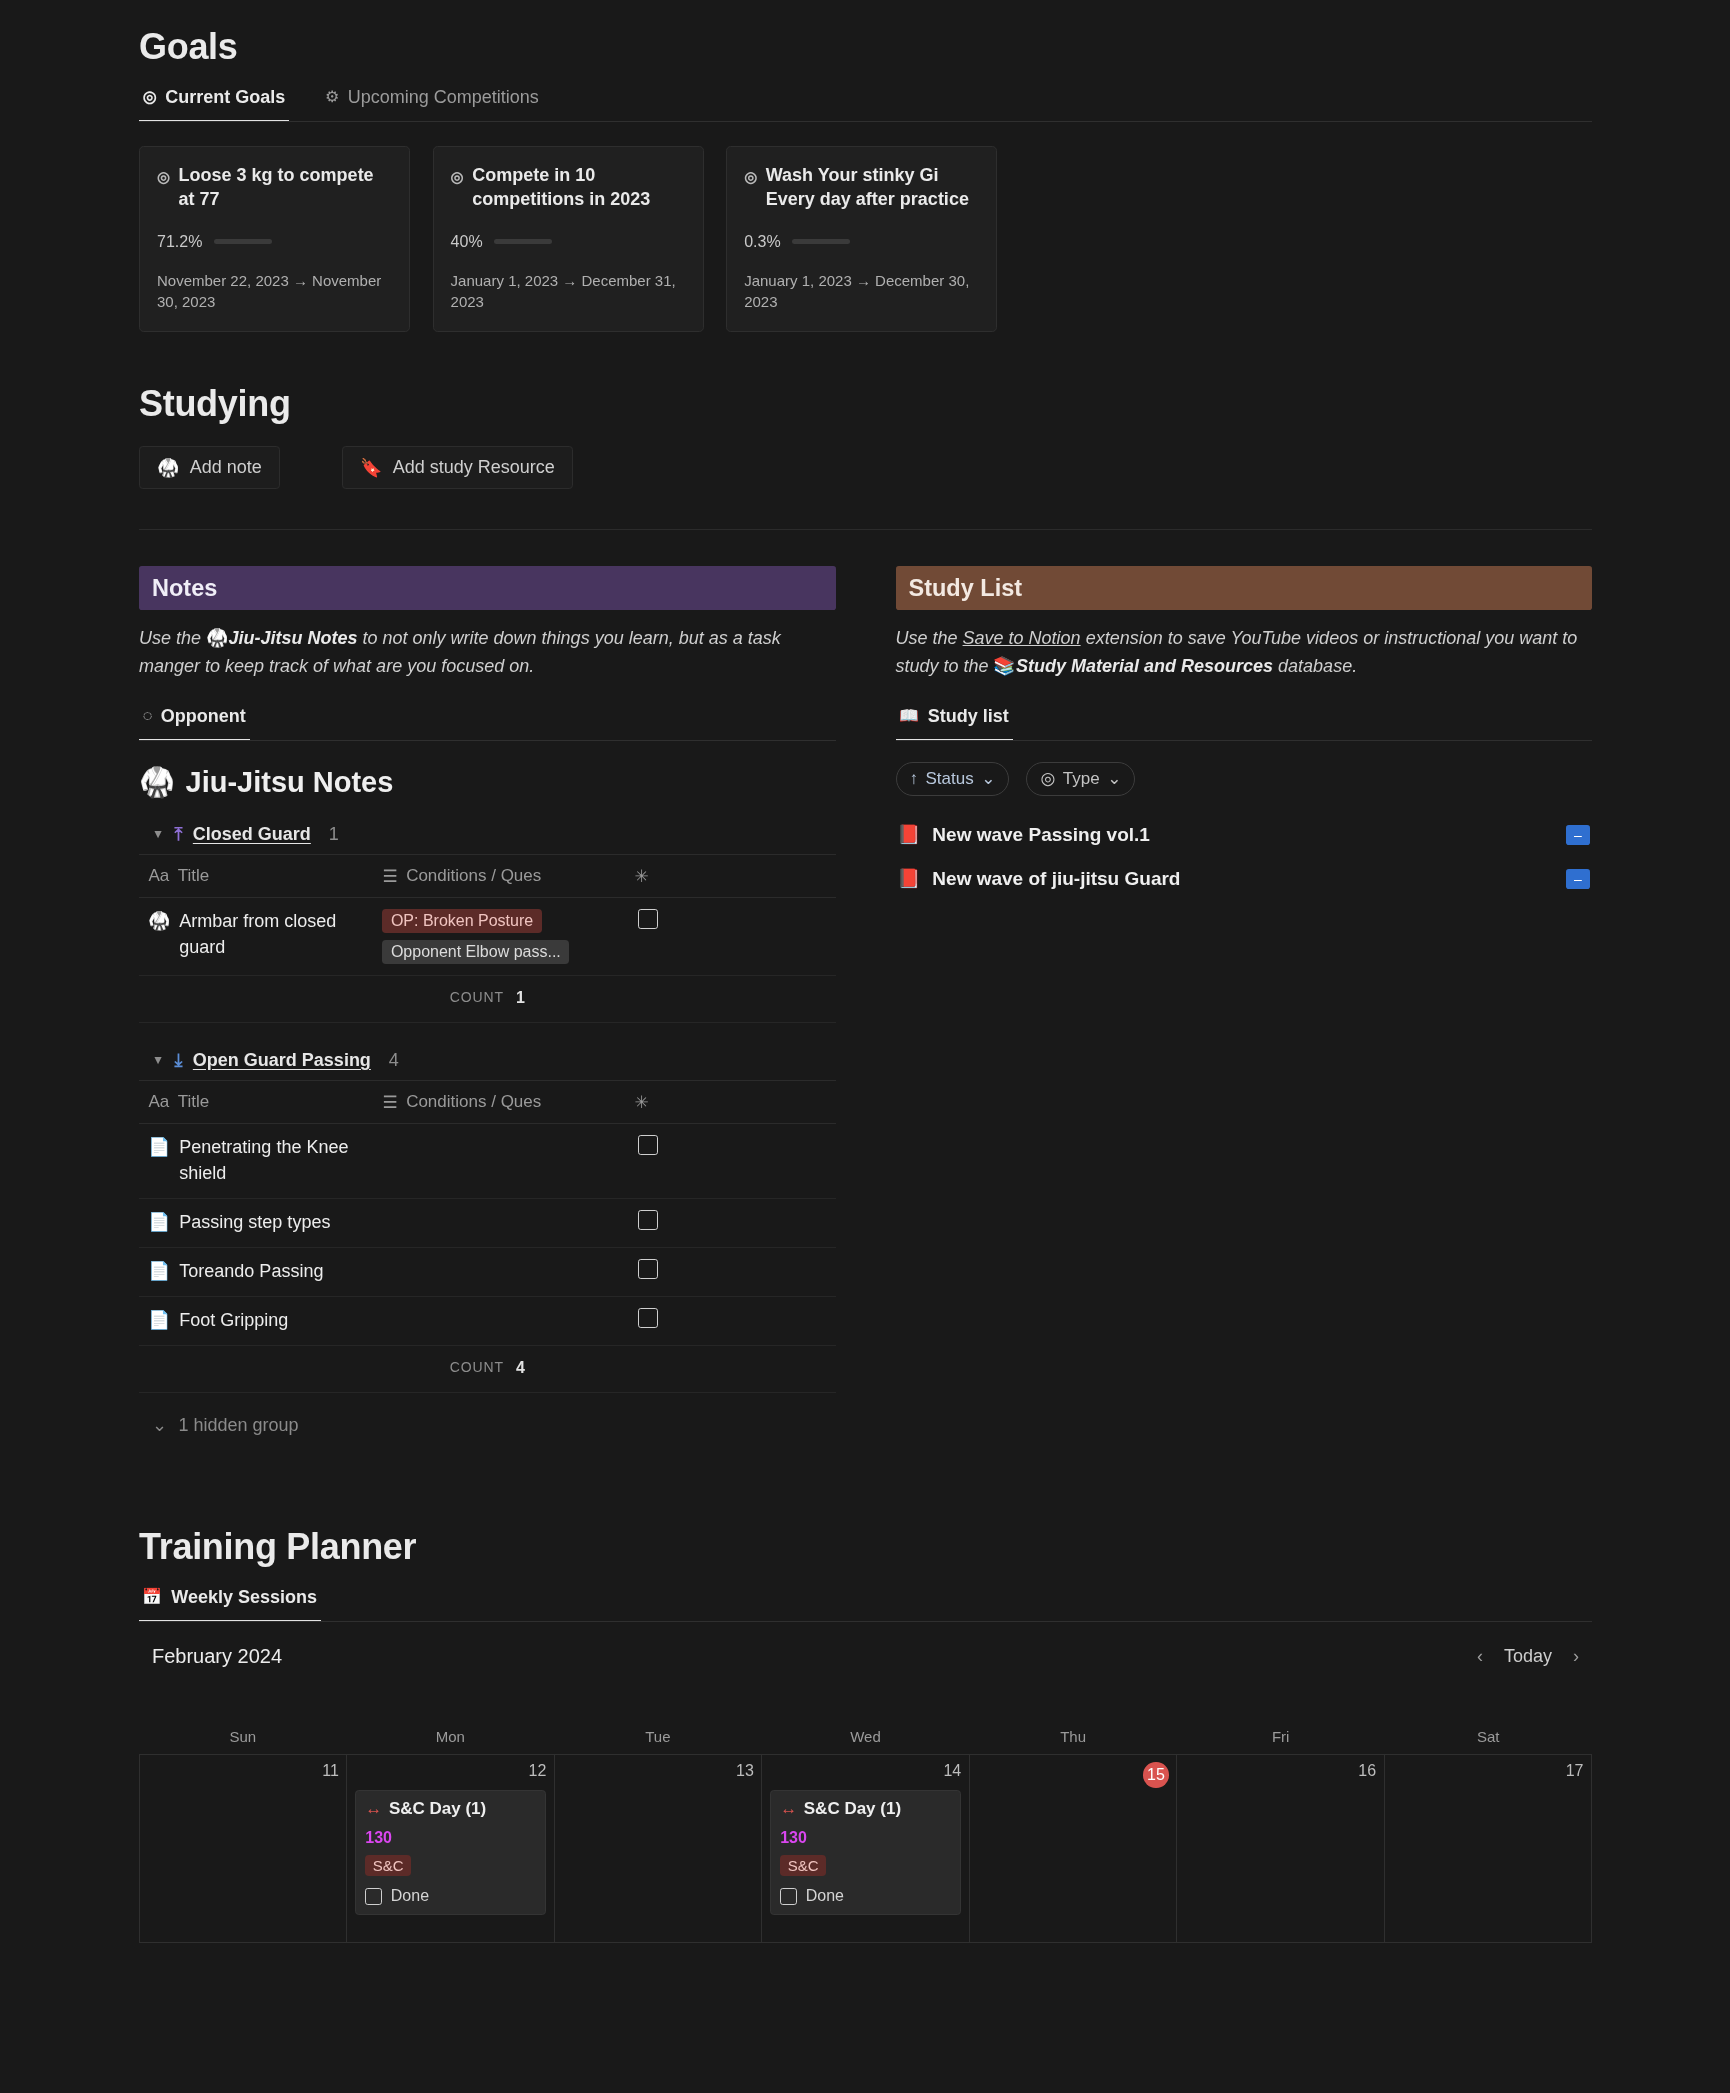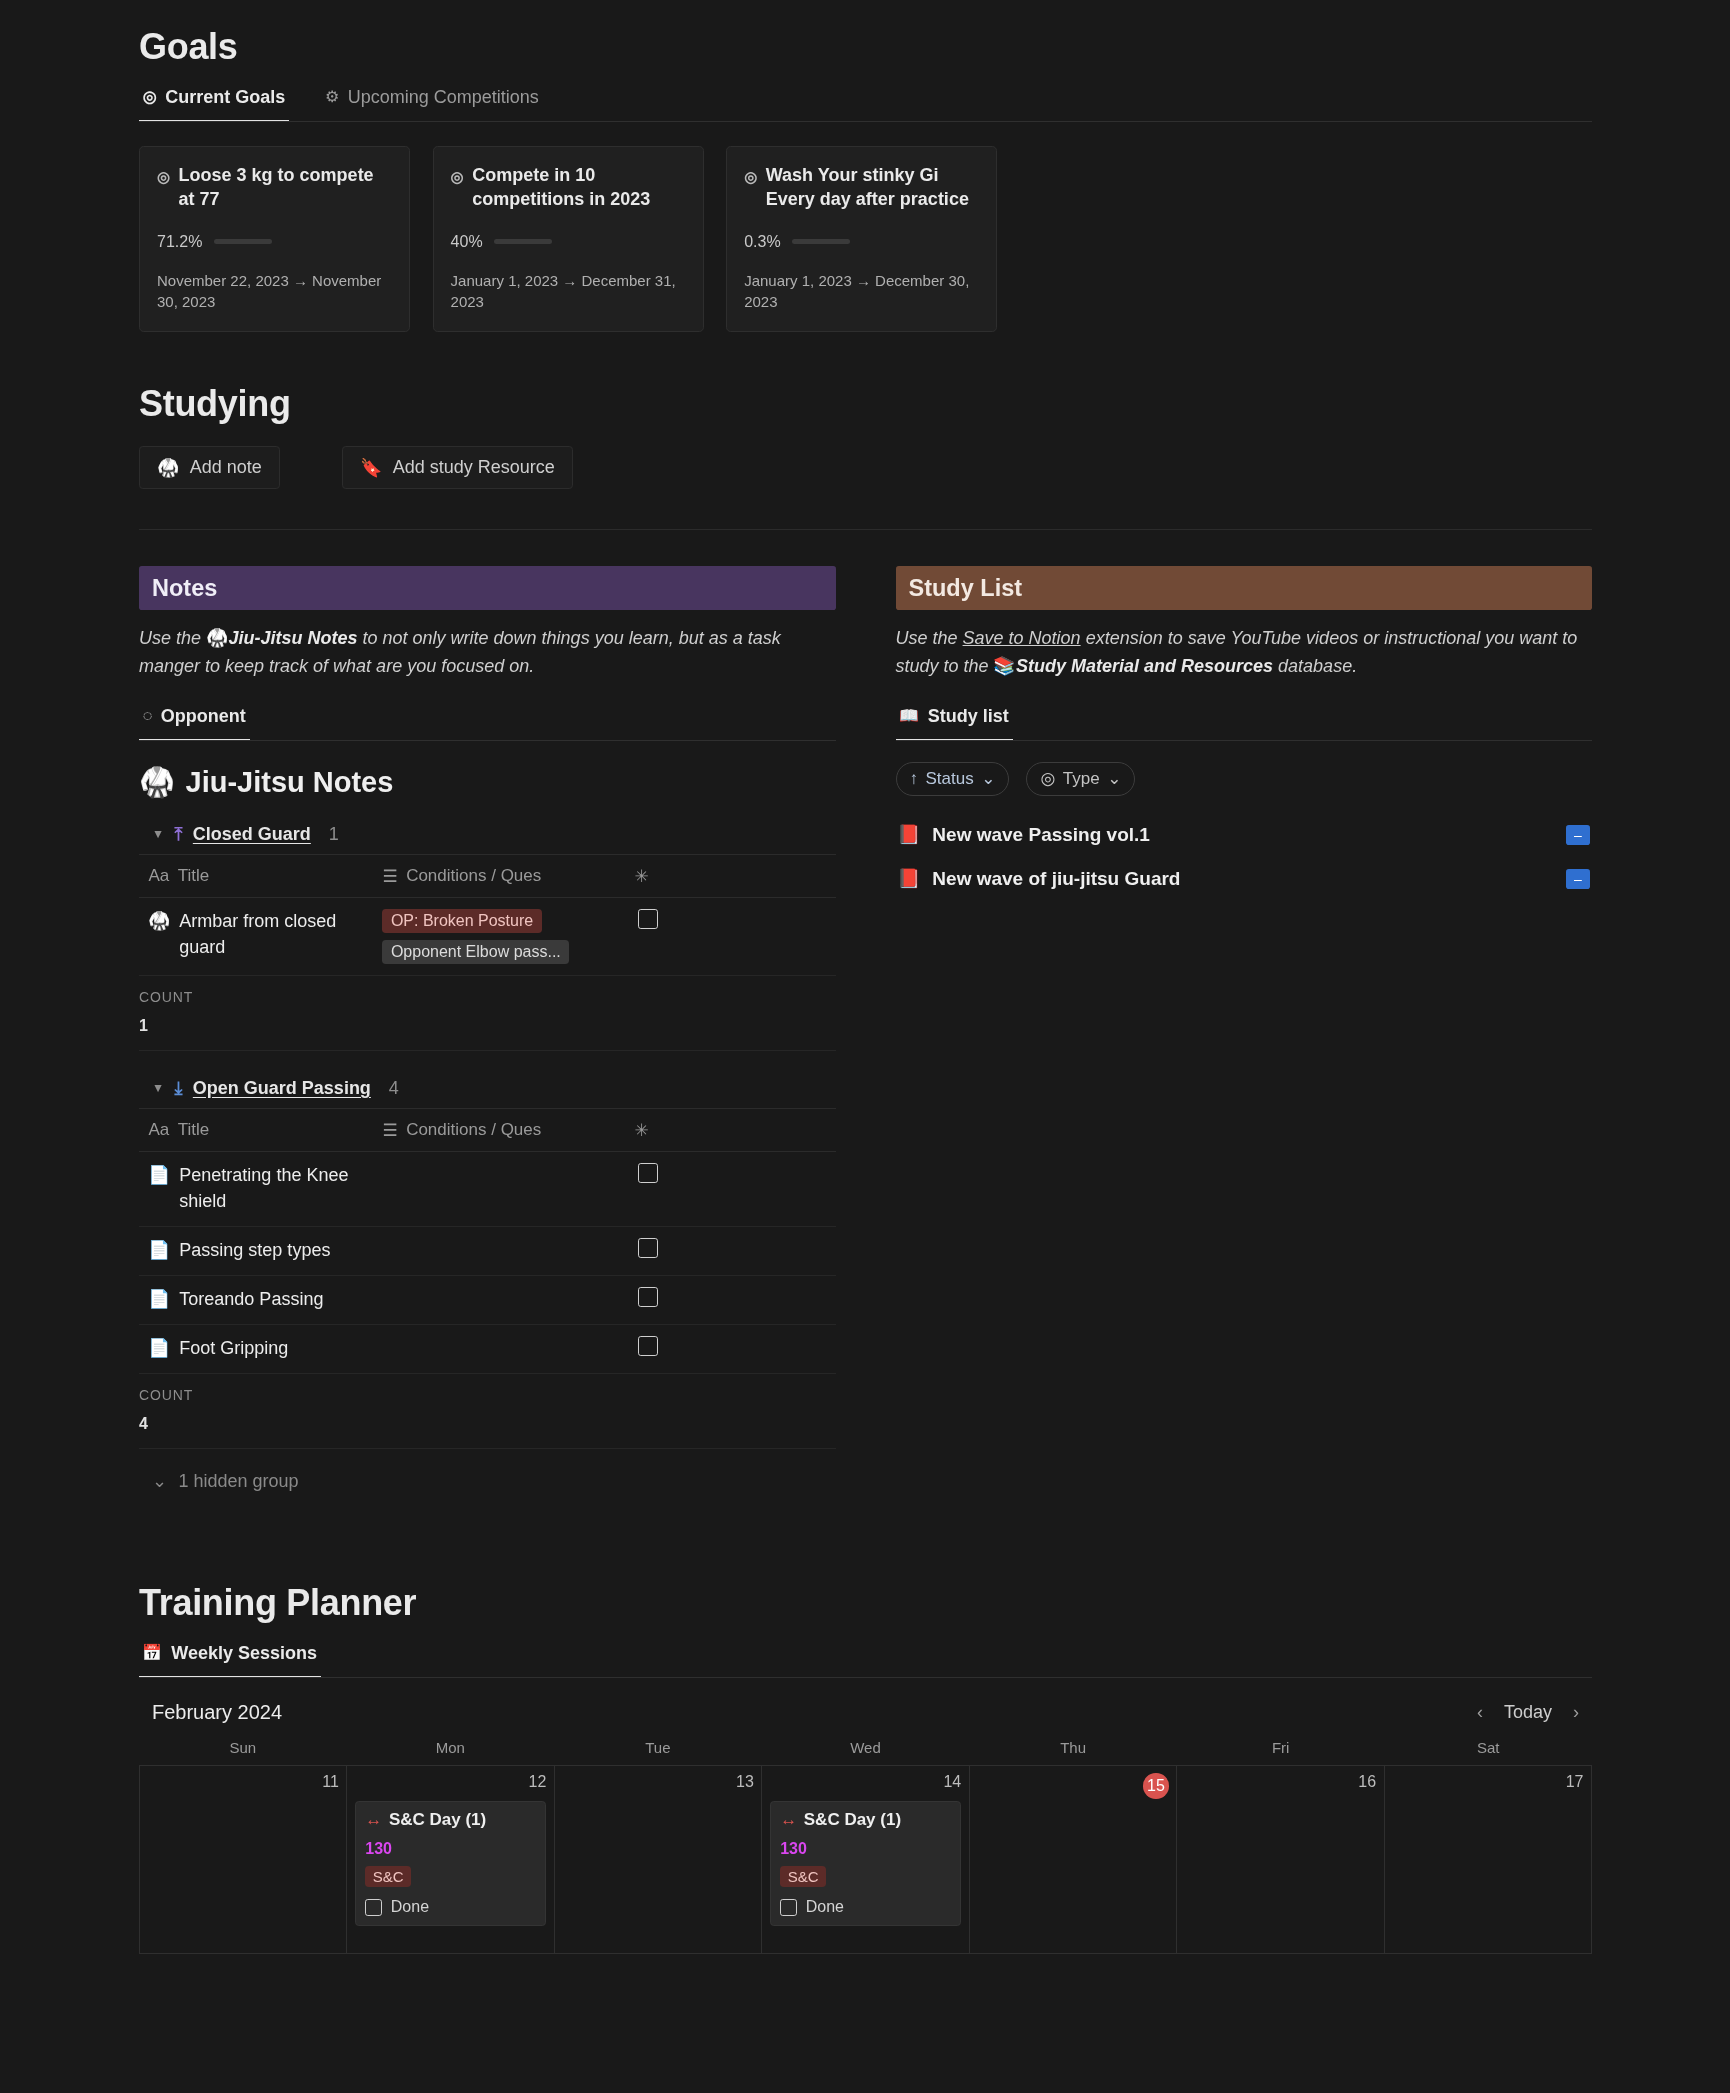--- a/index.html
+++ b/index.html
@@ -131,21 +131,21 @@
   .td.c1 { width: 234px; font-size: 18px; color: #ededed; line-height: 1.42; display: flex; gap: 8.5px; }
   .td.c2 { width: 252px; display: flex; flex-direction: column; gap: 7.5px; align-items: flex-start; }
   .td.c3 { width: 113px; display: flex; justify-content: flex-start; padding-left: 13px; }
 
   .pill { font-size: 16px; border-radius: 3.8px; padding: 2.8px 8.5px; white-space: nowrap; }
   .pill.red  { background: #5c2b28; color: #f0c4c0; }
   .pill.gray { background: #3a3a3a; color: #dcdcdc; }
 
   .chk { width: 20px; height: 20px; border: 1.9px solid #cfcfcf; border-radius: 2.8px; background: transparent; }
 
-  .countrow { display: flex; justify-content: center; gap: 12px; padding: 13px 0 15px 0; border-bottom: 0.9px solid #262626; flex-direction: column; }
+  .countrow { display: flex; justify-content: center; gap: 12px; padding: 13px 0 15px 0; border-bottom: 0.9px solid #262626; }
   .countrow .lbl { font-size: 14px; letter-spacing: 0.9px; color: #8d8d8d; }
   .countrow .val { font-size: 16px; color: #e2e2e2; font-weight: bold; }
 
   .hidden-group { display: flex; align-items: center; gap: 11.3px; color: #8a8a8a; font-size: 18px; padding: 21px 0 0 13px; }
 
   
   .filters { display: flex; gap: 17px; margin: 21px 0 17px 0; }
   .filter-chip {
     display: inline-flex; align-items: center; gap: 7.5px;
     border: 0.9px solid #3c3c3c; border-radius: 17px;
@@ -161,21 +161,21 @@
     width: 24.5px; height: 20px; background: #2f6fd0; border-radius: 2.8px;
     display: flex; align-items: center; justify-content: center;
     color: #fff; font-size: 14px; line-height: 1;
   }
 
   
   .cal-head { display: flex; align-items: center; justify-content: space-between; padding: 5.6px 13px 15px 13px; gap: 38px; }
   .cal-month { font-size: 20px; color: #ececec; }
   .cal-nav { display: flex; align-items: center; gap: 21px; font-size: 18px; color: #cdcdcd; }
   .cal-nav .arrow { color: #9e9e9e; cursor: pointer; }
-  .cal-dow { display: grid; grid-template-columns: repeat(7, 1fr); }
+  .cal-dow { display: grid; grid-template-columns: repeat(7, 1fr); margin-top: 45px; }
   .dow { text-align: center; font-size: 15px; color: #9b9b9b; padding-bottom: 9.4px; }
   .cal-grid { display: grid; grid-template-columns: repeat(7, 1fr); border-top: 0.9px solid #2f2f2f; border-left: 0.9px solid #2f2f2f; }
   .cell { border-right: 0.9px solid #2f2f2f; border-bottom: 0.9px solid #2f2f2f; min-height: 188px; padding: 7.5px; }
   .cell .daynum { text-align: right; font-size: 16px; color: #bdbdbd; margin-bottom: 9.4px; }
   .cell .daynum.today {
     display: inline-flex; align-items: center; justify-content: center;
     width: 25.4px; height: 25.4px; border-radius: 50%; background: #d9534f; color: #fff;
     float: right;
   }
   .event {

